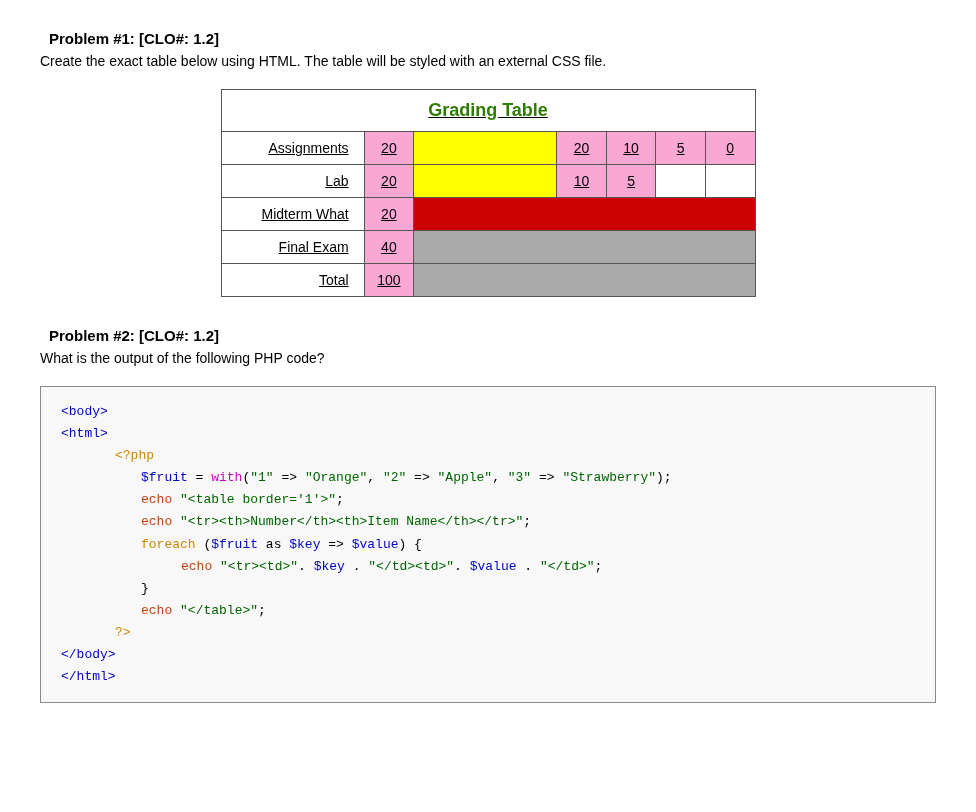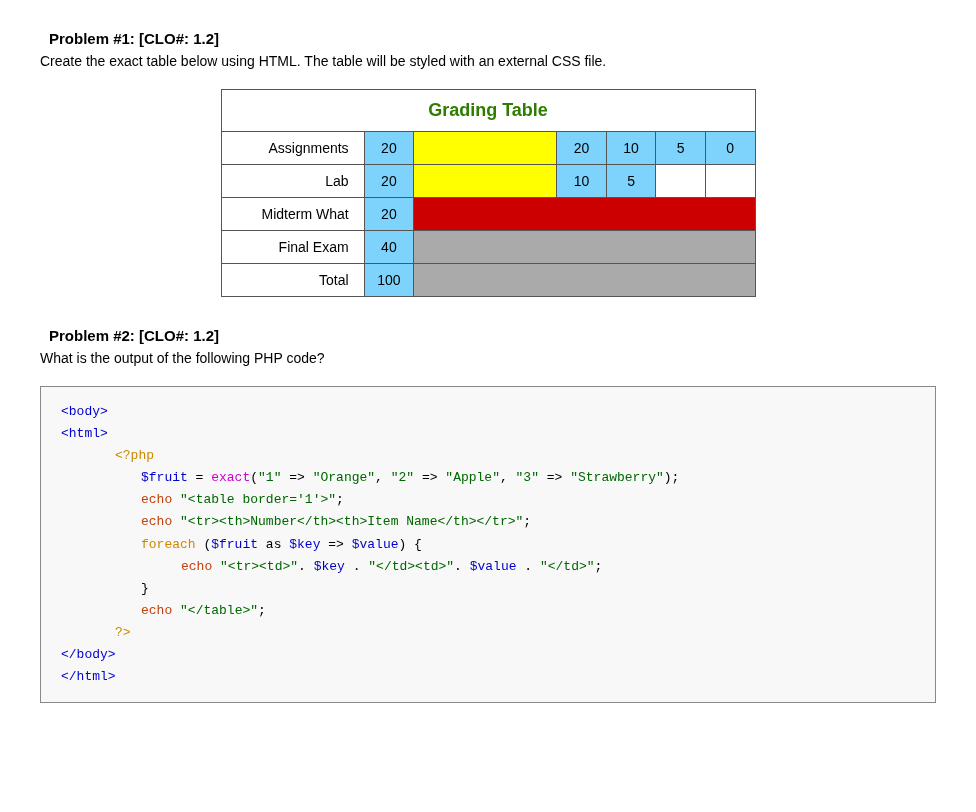--- a/index.html
+++ b/index.html
@@ -27,20 +27,21 @@
     .grading-table-wrapper {
       display: flex;
       justify-content: center;
       margin: 10px 0 30px 0;
     }
 
     .grading-outer {
       border: 1.5px solid #555;
       border-collapse: collapse;
       width: 535px;
+      text-decoration: underline;
     }
 
     .grading-outer th.title-row {
       text-align: center;
       color: #2e7d00;
       font-size: 18px;
       font-weight: bold;
       padding: 10px 0;
       border-bottom: 1.5px solid #555;
       background: #fff;
@@ -54,21 +55,21 @@
     }
 
     .grading-outer td.label-cell {
       text-align: right;
       padding-right: 15px;
       background: #fff;
       min-width: 130px;
     }
 
     .grading-outer td.number-cell {
-      background: #7dd3fc;
+      background: #f9a8d4;
       min-width: 45px;
     }
 
     .grading-outer td.yellow-cell {
       background: #ffff00;
       min-width: 130px;
     }
 
     .grading-outer td.red-cell {
       background: #cc0000;
@@ -169,21 +170,21 @@
 </div>
 
 <div class="problem2-section">
   <div class="problem-title">Problem #2: [CLO#: 1.2]</div>
   <div class="problem-desc">What is the output of the following PHP code?</div>
 
   <div class="code-box">
     <div><span class="kw-tag">&lt;body&gt;</span></div>
     <div><span class="kw-tag">&lt;html&gt;</span></div>
     <div><span class="indent1"></span><span class="kw-php">&lt;?php</span></div>
-    <div><span class="indent2"></span><span class="kw-var">$fruit</span> = <span class="kw-fn">exact</span>(<span class="kw-str">"1"</span> =&gt; <span class="kw-str">"Orange"</span>, <span class="kw-str">"2"</span> =&gt; <span class="kw-str">"Apple"</span>, <span class="kw-str">"3"</span> =&gt; <span class="kw-str">"Strawberry"</span>);</div>
+    <div><span class="indent2"></span><span class="kw-var">$fruit</span> = <span class="kw-fn">with</span>(<span class="kw-str">"1"</span> =&gt; <span class="kw-str">"Orange"</span>, <span class="kw-str">"2"</span> =&gt; <span class="kw-str">"Apple"</span>, <span class="kw-str">"3"</span> =&gt; <span class="kw-str">"Strawberry"</span>);</div>
     <div><span class="indent2"></span><span class="kw-echo">echo</span> <span class="kw-str">"&lt;table border='1'&gt;"</span>;</div>
     <div><span class="indent2"></span><span class="kw-echo">echo</span> <span class="kw-str">"&lt;tr&gt;&lt;th&gt;Number&lt;/th&gt;&lt;th&gt;Item Name&lt;/th&gt;&lt;/tr&gt;"</span>;</div>
     <div><span class="indent2"></span><span class="kw-foreach">foreach</span> (<span class="kw-var">$fruit</span> as <span class="kw-var">$key</span> =&gt; <span class="kw-var">$value</span>) {</div>
     <div><span class="indent3"></span><span class="kw-echo">echo</span> <span class="kw-str">"&lt;tr&gt;&lt;td&gt;"</span>. <span class="kw-var">$key</span> . <span class="kw-str">"&lt;/td&gt;&lt;td&gt;"</span>. <span class="kw-var">$value</span> . <span class="kw-str">"&lt;/td&gt;"</span>;</div>
     <div><span class="indent2"></span>}</div>
     <div><span class="indent2"></span><span class="kw-echo">echo</span> <span class="kw-str">"&lt;/table&gt;"</span>;</div>
     <div><span class="indent1"></span><span class="kw-php">?&gt;</span></div>
     <div><span class="kw-tag">&lt;/body&gt;</span></div>
     <div><span class="kw-tag">&lt;/html&gt;</span></div>
   </div>

